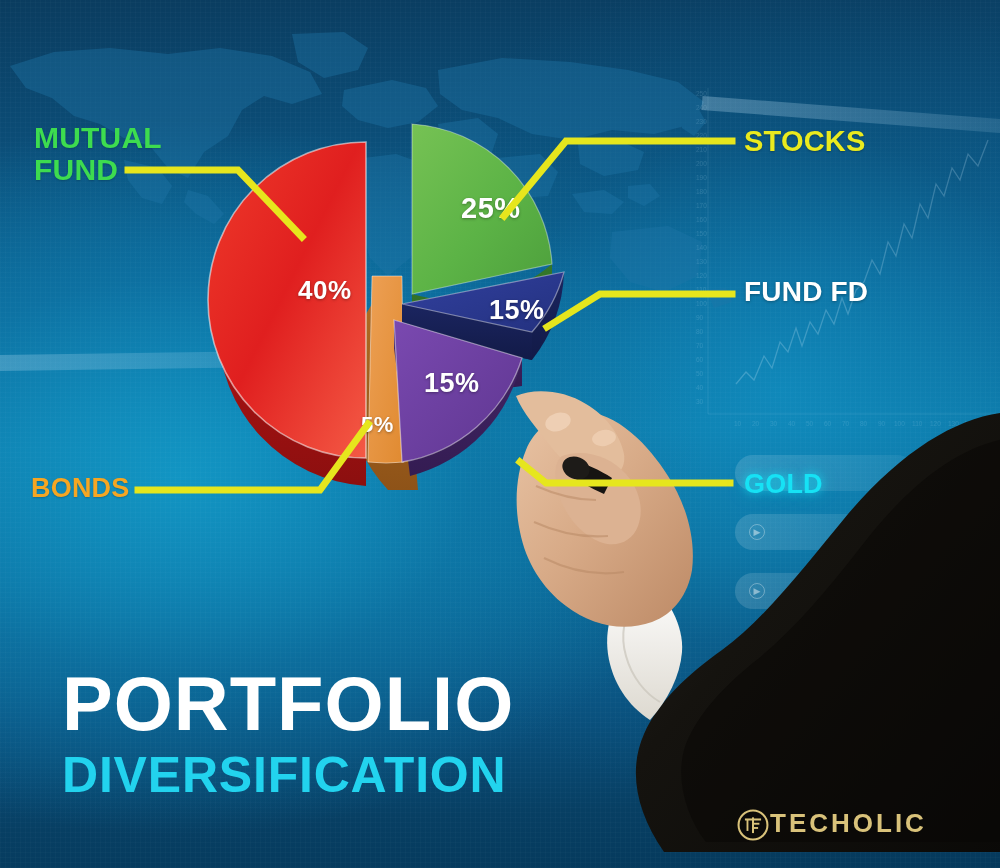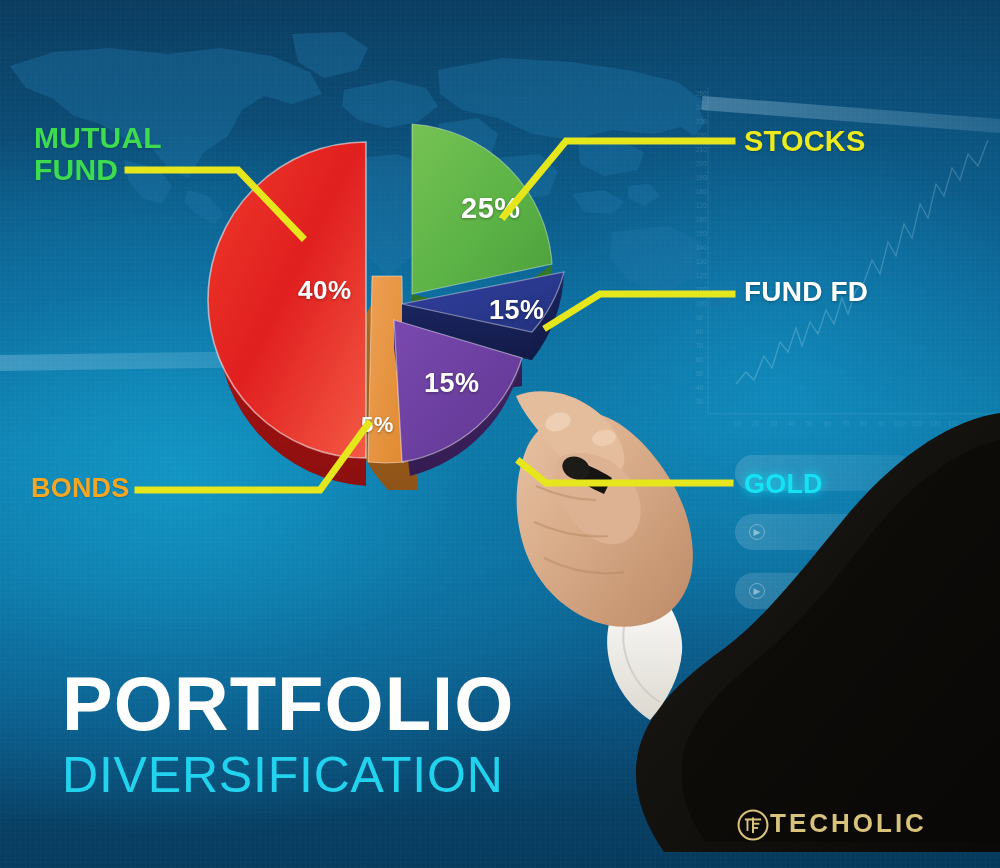--- a/index.html
+++ b/index.html
@@ -125,21 +125,21 @@
   .person svg{width:100%;height:100%;display:block;}
 
   
   .headline{ position:absolute; left:62px; top:666px; pointer-events:none;}
   .h-main{
     font-size:76px; font-weight:bold; color:#ffffff;
     letter-spacing:1px; line-height:1;
   }
   .h-sub{
     margin-top:8px;
-    font-size:50px; font-weight:normal; color:#22d3ee;
+    font-size:50px; font-weight:bold; color:#22d3ee;
     letter-spacing:0.8px; line-height:1;
   }
 
   
   .logo{
     position:absolute; left:736px; top:808px;
     display:flex; align-items:flex-start; 
   }
   .logo-mark{ width:34px; height:34px; flex:0 0 34px;}
   .logo-mark svg{width:100%;height:100%;display:block;}

